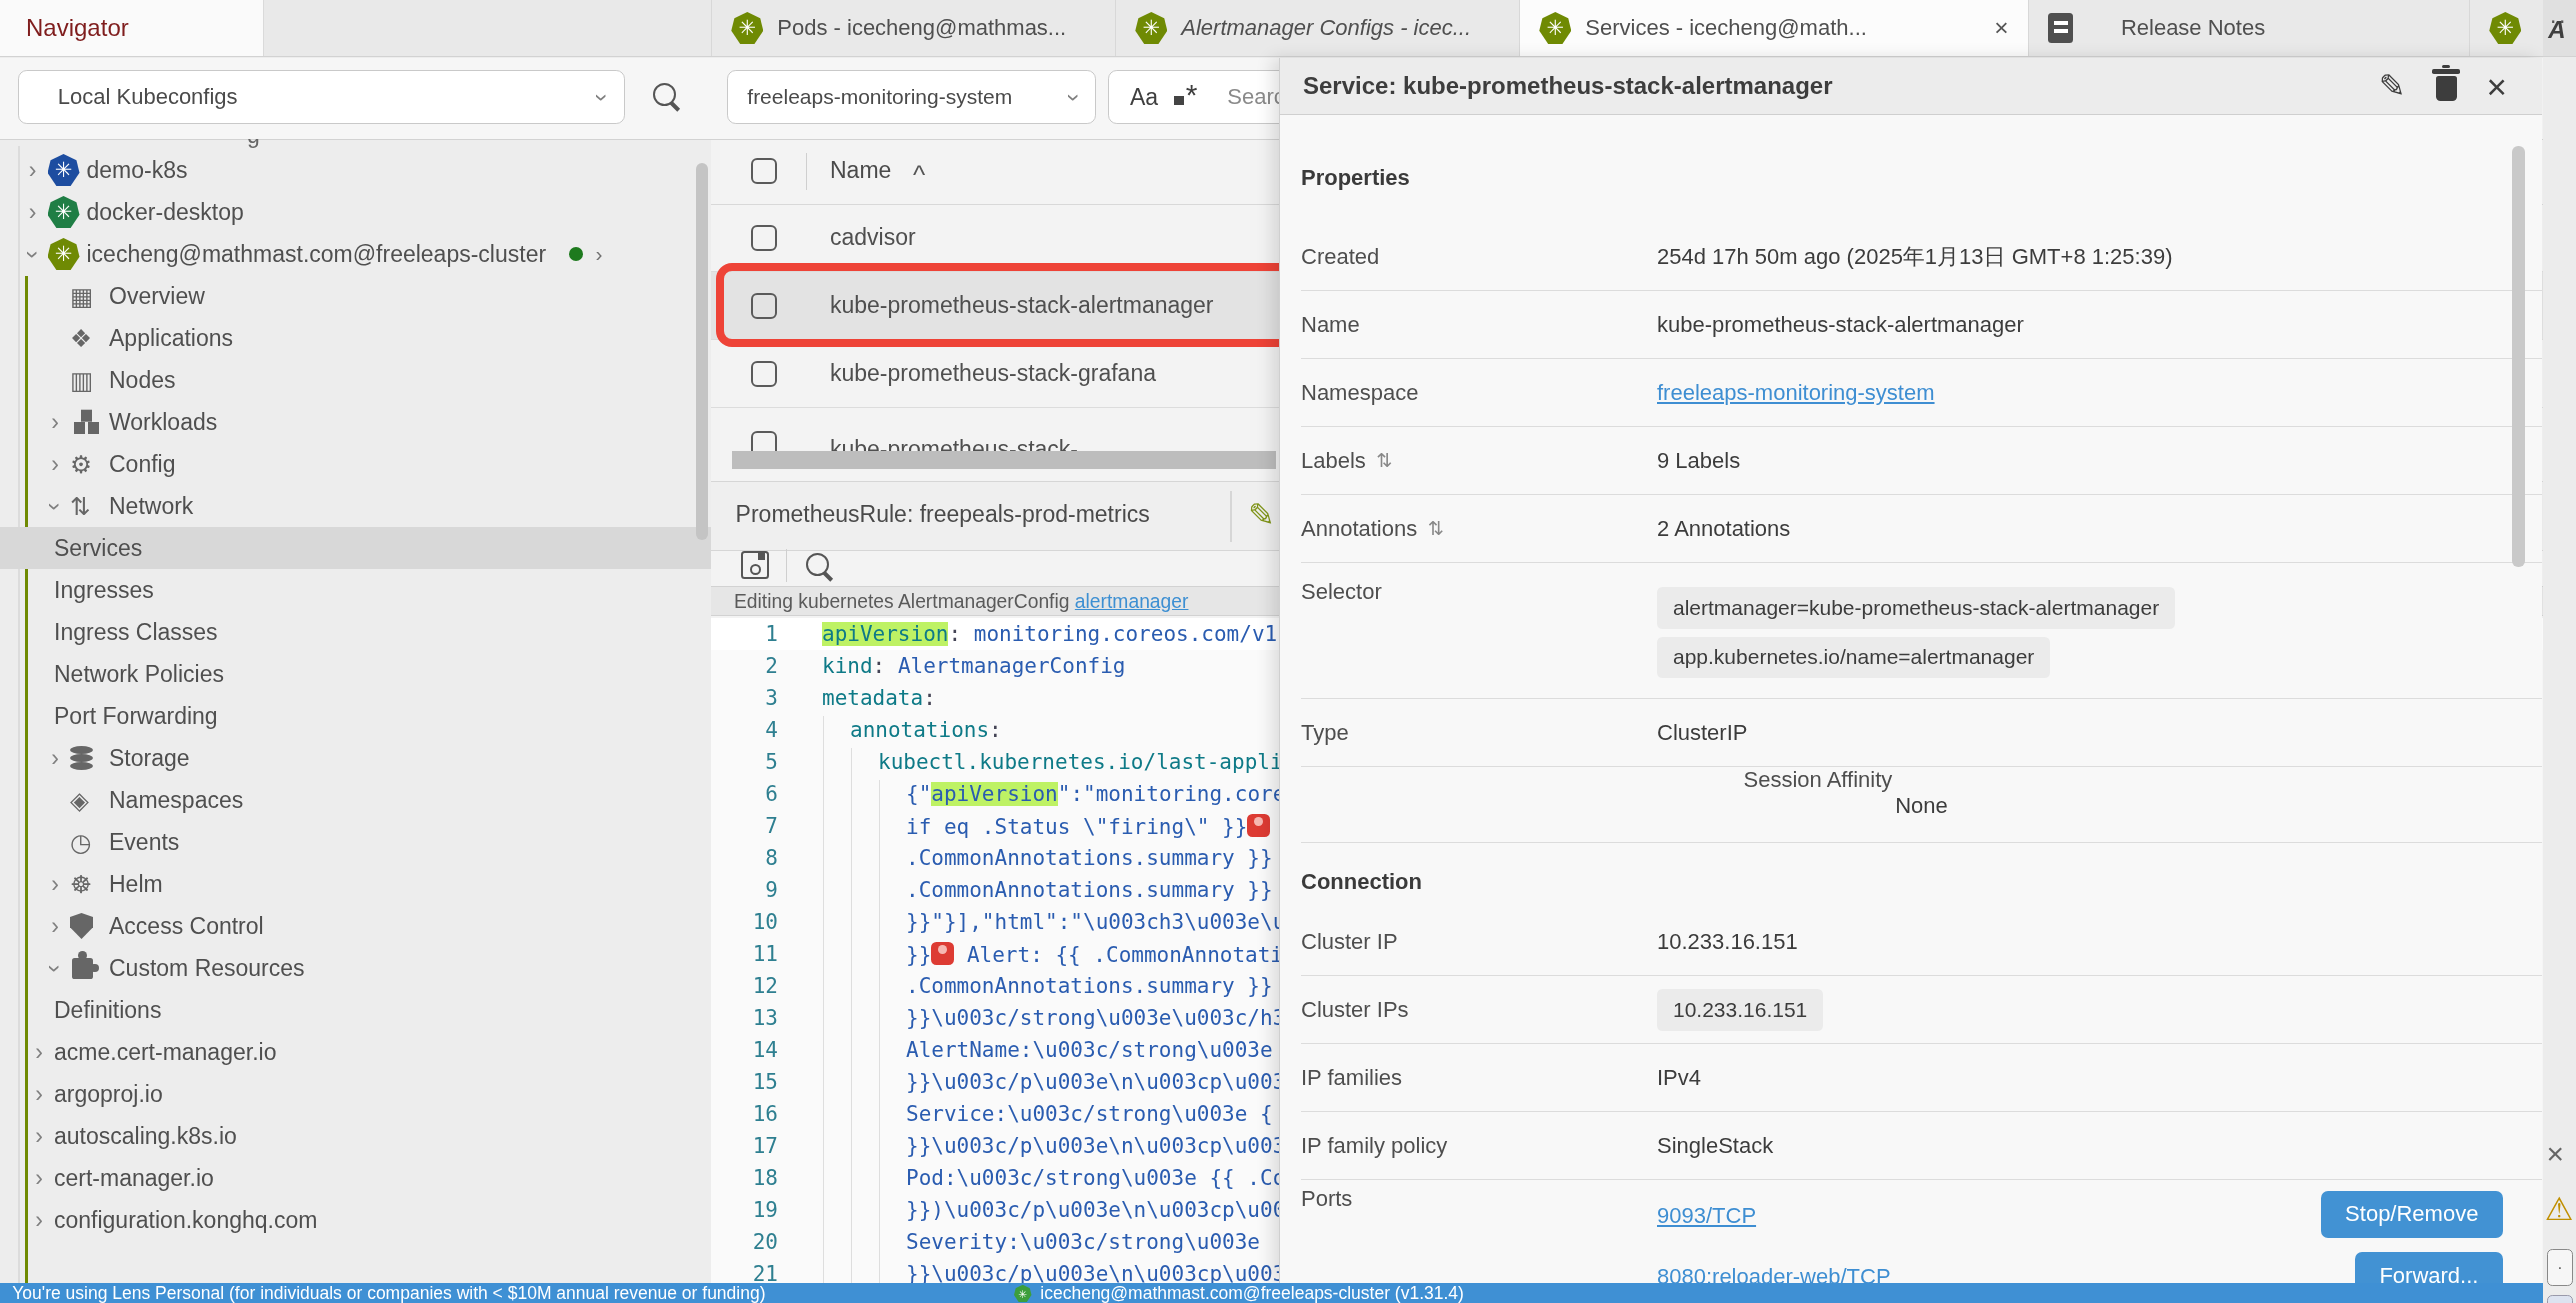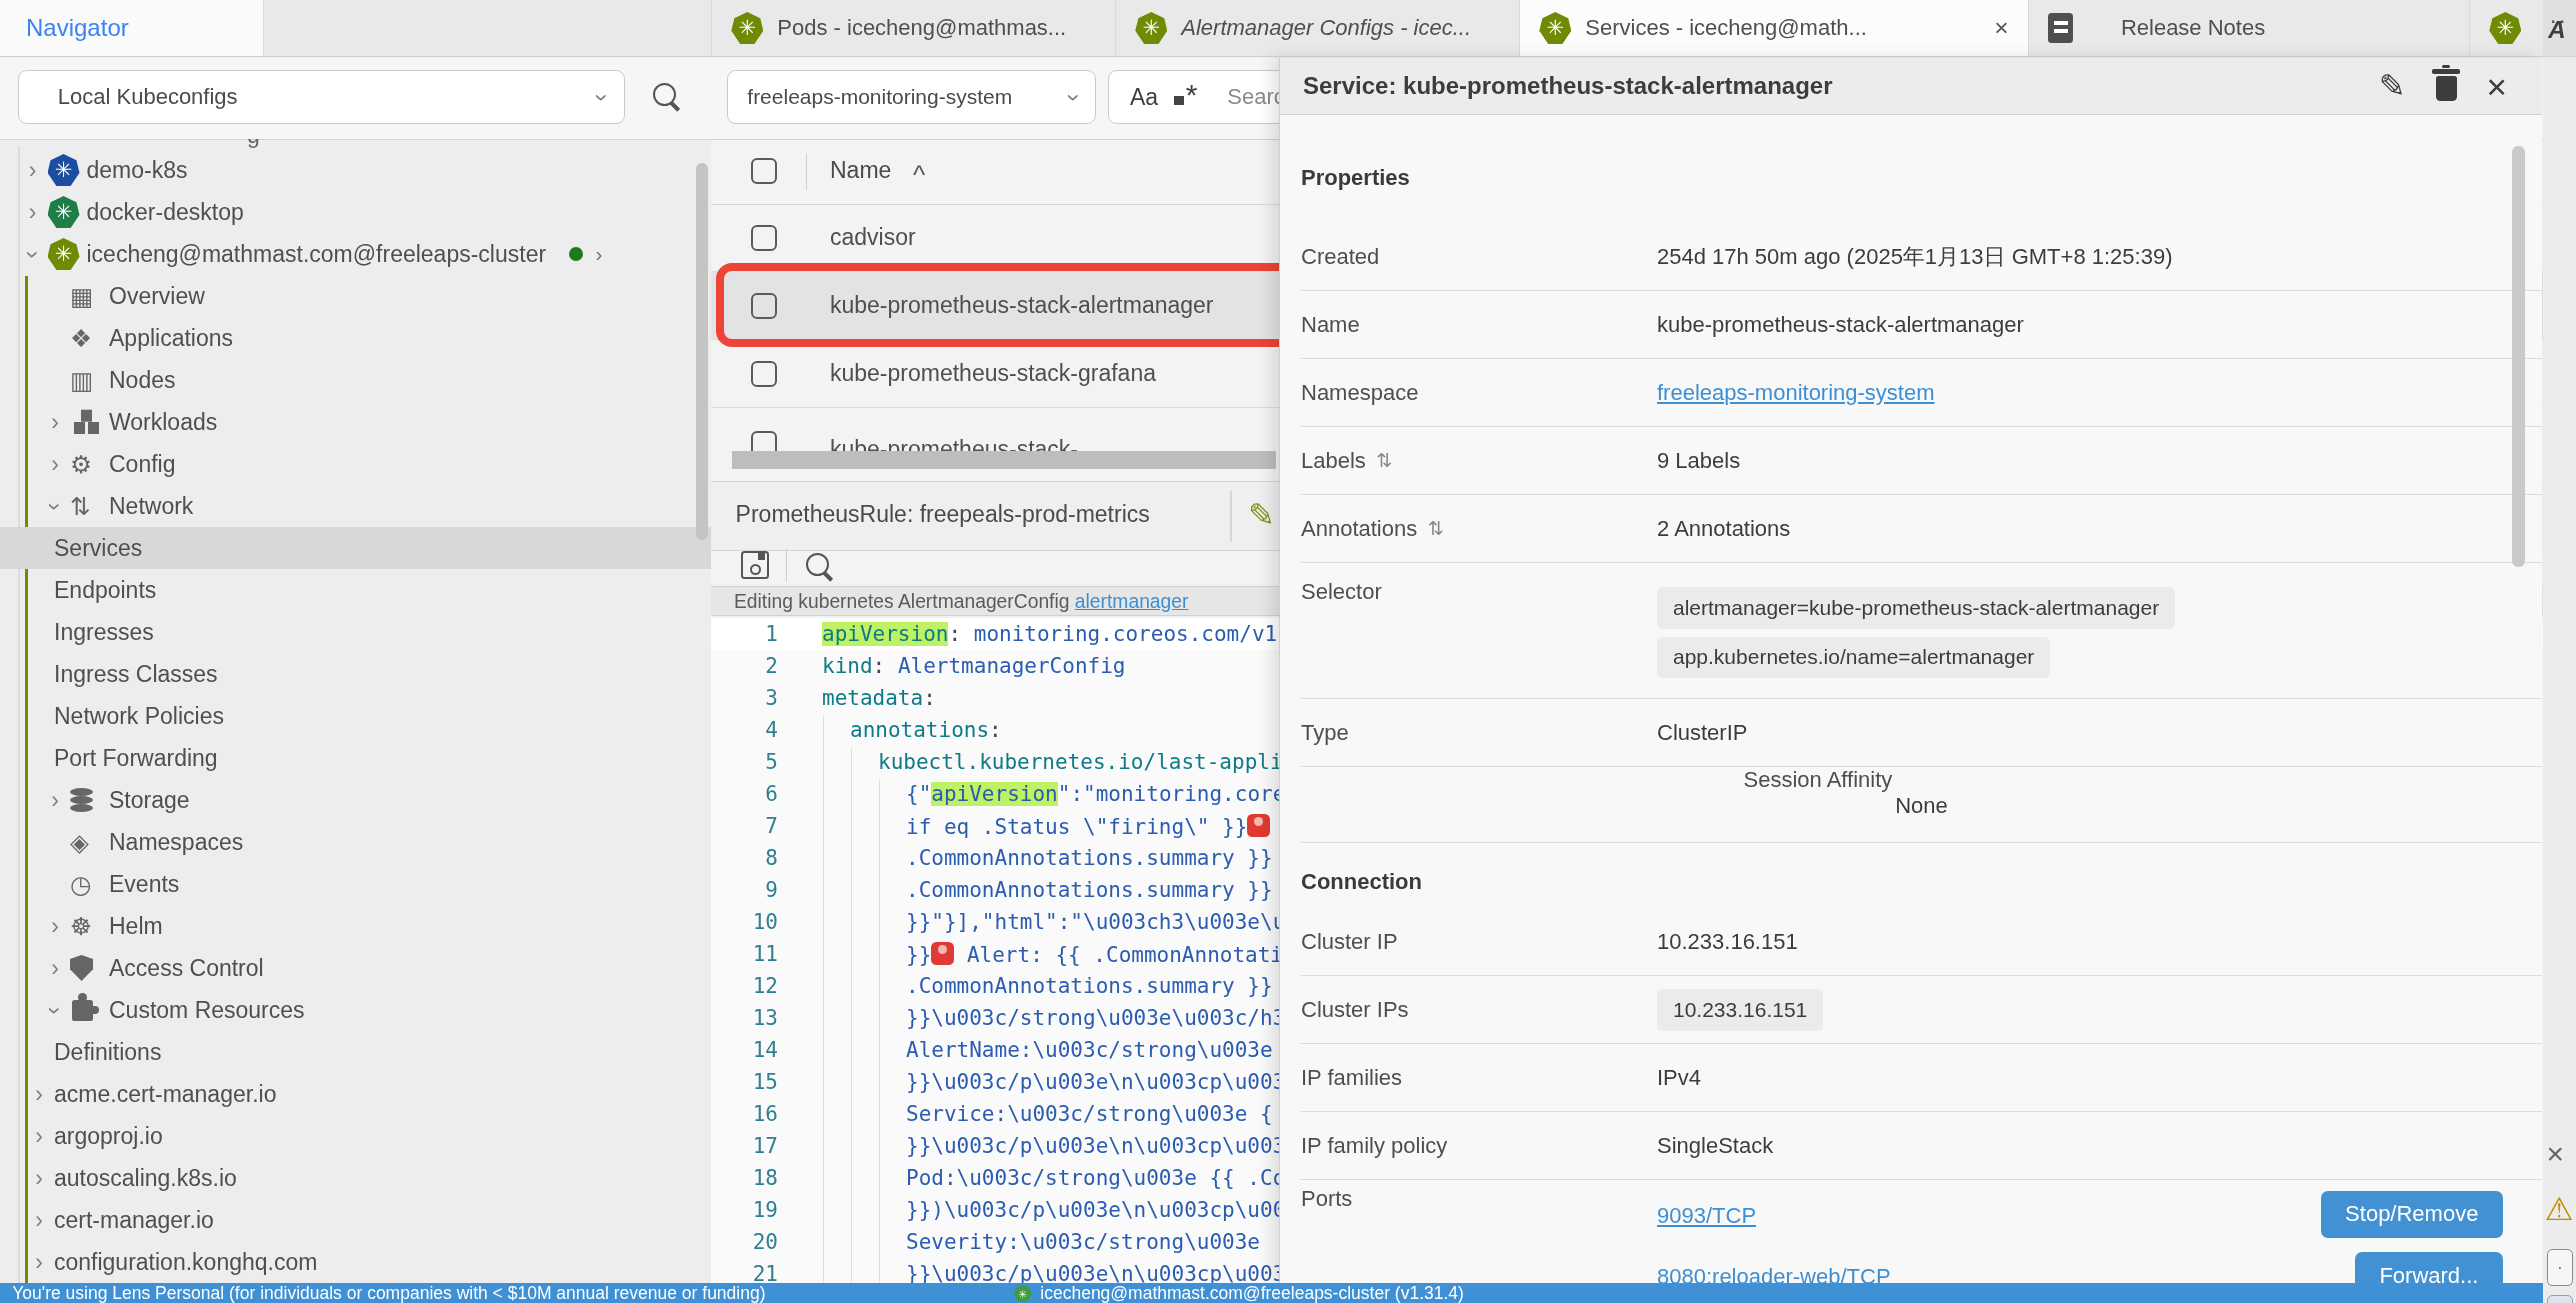--- a/index.html
+++ b/index.html
@@ -1,21 +1,21 @@
 <!DOCTYPE html>
 <html style="font-size:14px"><head>
 <meta charset="utf-8">
 <style>
   html,body{margin:0;padding:0;background:#d8d8d8;}
   #stage{position:relative;width:2576px;height:1304px;background:#ededed;overflow:hidden;
          font-family:"Liberation Sans",sans-serif;color:#4a4a4a;}
   
   #tabbar{position:absolute;left:0;top:0;width:2576px;height:56px;background:#e9e9e9;border-bottom:1.8px solid #d2d2d2;}
   #nav-tab{position:absolute;left:0;top:0;width:263px;height:56px;background:#fafafa;border-right:0.9px solid #dadada;}
-  #nav-tab span{display:block;padding-left:26px;line-height:56px;font-size:24px;color:#3b82f6;}
+  #nav-tab span{display:block;padding-left:26px;line-height:56px;font-size:24px;color:#7f1d1d;}
   #tab-strip{position:absolute;left:711px;top:0;height:56px;display:flex;}
   .tab{box-sizing:border-box;height:56px;display:flex;align-items:center;gap:14px;padding:0 19.3px;
        border-left:0.9px solid #d8d8d8;background:#e9e9e9;overflow:hidden;white-space:nowrap;}
   .tab.active{background:#fcfcfc;}
   .tab.italic .tlabel{font-style:italic;}
   .tlabel{font-size:22px;color:#4f4f4f;}
   .tclose{margin-left:auto;font-size:24.6px;color:#555;}
   .k8s{flex:none;width:32px;height:32px;display:inline-flex;align-items:center;justify-content:center;color:#fff;font-size:21px;
        clip-path:polygon(50% 0%,90.45% 19.56%,100% 58.68%,72.25% 100%,27.75% 100%,0% 58.68%,9.55% 19.56%);}
   .k8s.olive{background:#6f8a03}.k8s.blue{background:#1d4da0}.k8s.green{background:#1f7e45}
@@ -266,24 +266,20 @@
             <span class="gicon">⇅</span>
           </span>
           <span class="tl">Network</span>
         </div>
         <div class="trow lvl2 sel">
           <span class="slot"></span>
           <span class="tl">Services</span>
         </div>
         <div class="trow lvl2">
           <span class="slot"></span>
-          <span class="tl">Endpoints</span>
-        </div>
-        <div class="trow lvl2">
-          <span class="slot"></span>
           <span class="tl">Ingresses</span>
         </div>
         <div class="trow lvl2">
           <span class="slot"></span>
           <span class="tl">Ingress Classes</span>
         </div>
         <div class="trow lvl2">
           <span class="slot"></span>
           <span class="tl">Network Policies</span>
         </div>

